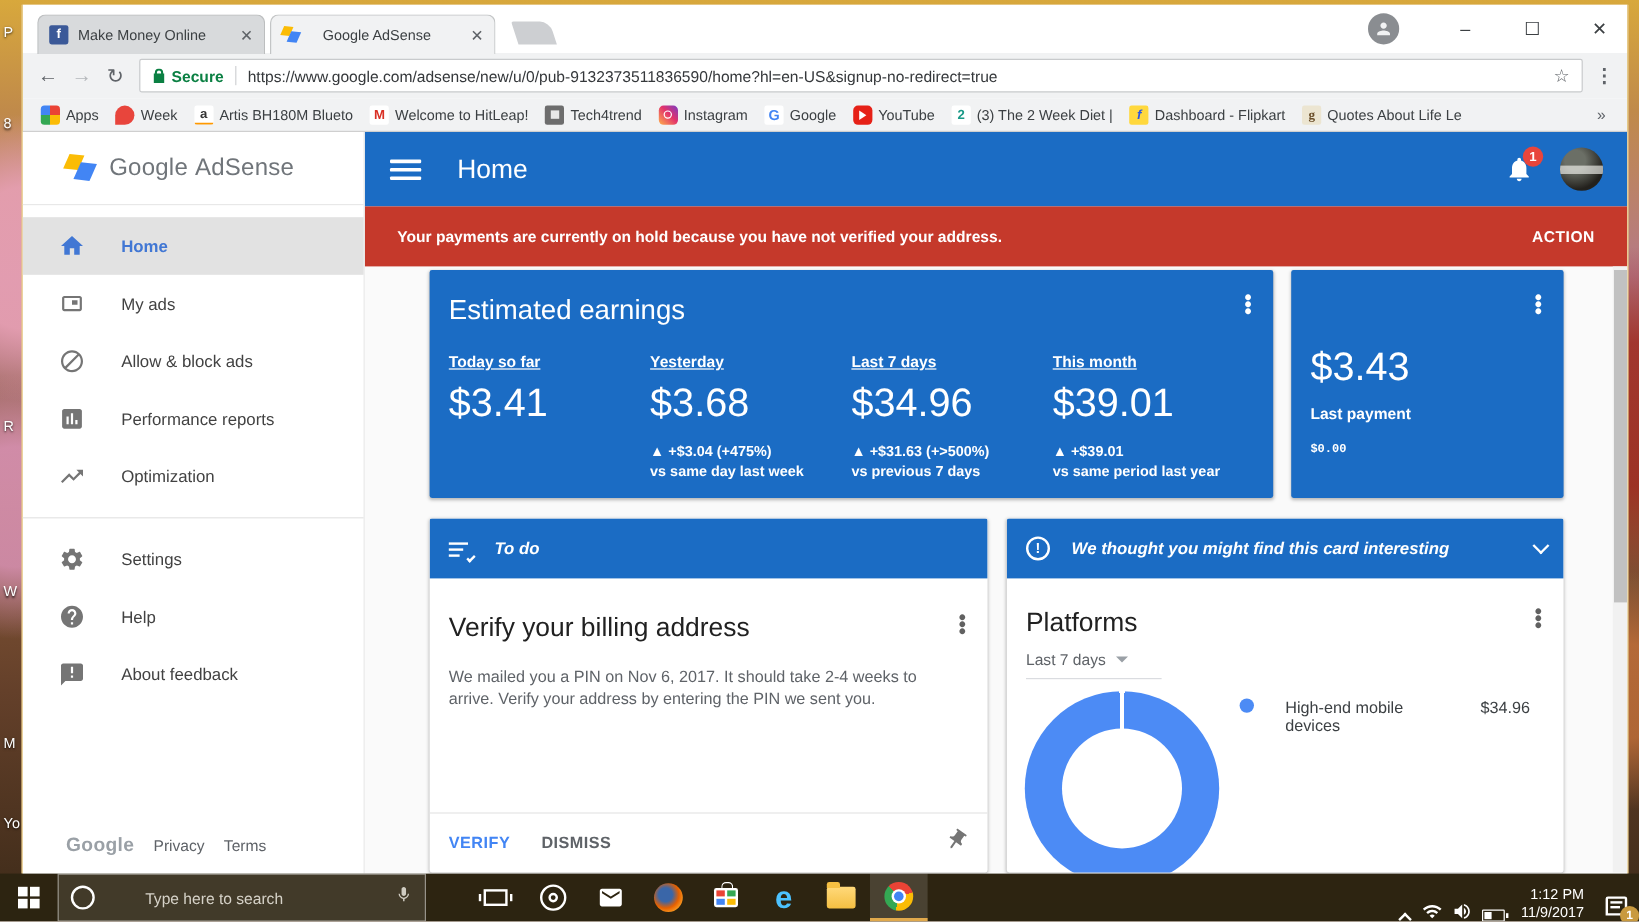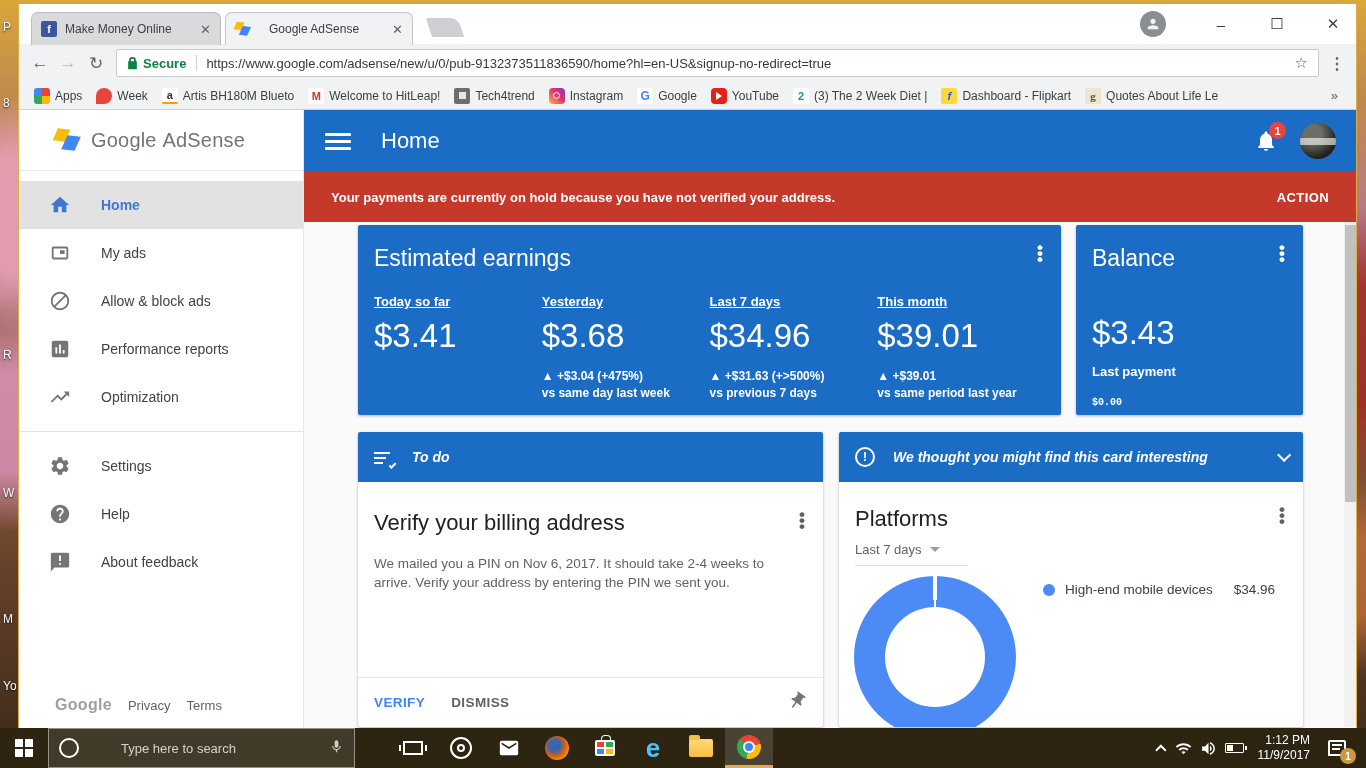--- a/index.html
+++ b/index.html
@@ -126,21 +126,21 @@
   .badge-ico { width:20px; height:20px; border:2px solid #fff; border-radius:50%; color:#fff; font-size:12px; font-weight:bold;
     display:flex; align-items:center; justify-content:center; }
   .chev-down { margin-left:auto; width:10px; height:10px; border-right:2.5px solid #fff; border-bottom:2.5px solid #fff; transform:rotate(45deg) translateY(-3px); }
   .plat-title { font-size:22px; color:#212121; margin:24px 16px 0; }
   .plat-period { display:inline-flex; align-items:center; gap:8px; margin:10px 16px 0; font-size:13px; color:#5f6368;
     border-bottom:1px solid #dadce0; padding:0 28px 8px 0; }
   .tri-down { width:0; height:0; border-left:5px solid transparent; border-right:5px solid transparent; border-top:5px solid #9aa0a6; }
   .donut { position:absolute; left:15px; top:144px; width:162px; height:162px; border-radius:50%;
     background:conic-gradient(#fff 0deg 1.5deg, #4c8bf5 1.5deg 358.5deg, #fff 358.5deg 360deg); }
   .donut::after { content:""; position:absolute; left:31px; top:31px; width:100px; height:100px; border-radius:50%; background:#fff; }
-  .legend { position:absolute; left:204px; top:150px; right:28px; display:flex; align-items:center; gap:10px; }
+  .legend { position:absolute; left:194px; top:150px; right:28px; display:flex; align-items:flex-start; gap:26px; }
   .legend-dot { width:12px; height:12px; border-radius:50%; background:#4c8bf5; flex:0 0 auto; }
   .legend-label { font-size:13.5px; color:#3c4043; }
   .legend-value { margin-left:auto; font-size:13.5px; color:#3c4043; }
 
   .scrollbar { position:absolute; left:1040px; top:112px; width:13px; height:505px; background:#f1f1f1; }
   .scroll-thumb { position:absolute; left:1px; right:1px; top:3px; height:277px; background:#c1c1c1; }
 
   
   .taskbar { position:absolute; left:0; bottom:0; width:1366px; height:40px; background:rgba(42,35,16,.88); display:flex; align-items:stretch; }
   .tb-btn { width:48px; display:flex; align-items:center; justify-content:center; flex:0 0 auto; }
@@ -163,21 +163,21 @@
   .folder-ico::before { content:""; position:absolute; left:0; top:-4px; width:11px; height:5px; background:#f5bf42; border-radius:2px 2px 0 0; }
   .store-ico { position:relative; width:20px; height:16px; background:#fff; border-radius:2px; display:grid; grid-template-columns:7px 7px; grid-template-rows:5px 5px; gap:1.5px; align-content:center; justify-content:center; }
   .store-ico::before { content:""; position:absolute; top:-5px; left:6px; width:8px; height:5px; border:1.5px solid #fff; border-bottom:none; border-radius:4px 4px 0 0; }
   .store-ico div:nth-child(1){background:#ea4335}.store-ico div:nth-child(2){background:#34a853}
   .store-ico div:nth-child(3){background:#4285f4}.store-ico div:nth-child(4){background:#fbbc05}
   .target-ico { width:22px; height:22px; border:2.5px solid #fff; border-radius:50%; display:flex; align-items:center; justify-content:center; }
   .target-ico div { width:8px; height:8px; border:2.5px solid #fff; border-radius:50%; }
   .taskview-ico { width:20px; height:14px; border:2px solid #fff; position:relative; }
   .taskview-ico::before,.taskview-ico::after { content:""; position:absolute; top:2px; width:2px; height:6px; background:#fff; }
   .taskview-ico::before { left:-6px; } .taskview-ico::after { right:-6px; }
-  .tray { margin-left:auto; display:flex; align-items:center; gap:8px; padding-right:16px; }
+  .tray { margin-left:auto; display:flex; align-items:flex-end; gap:8px; padding-right:6px; }
   .tray svg { width:17px; height:17px; fill:#fff; }
   .chev-up { width:8px; height:8px; border-left:2px solid #fff; border-top:2px solid #fff; transform:rotate(45deg) translateY(3px); }
   .battery { position:relative; width:19px; height:10px; border:1.5px solid #fff; border-radius:1px; }
   .battery::before { content:""; position:absolute; right:-4px; top:2px; width:2px; height:4px; background:#fff; }
   .battery div { position:absolute; left:1px; top:1px; bottom:1px; width:6px; background:#fff; }
   .clock { color:#fff; font-size:12px; text-align:right; line-height:15px; padding:0 6px; }
   .action-ctr { position:relative; width:26px; height:26px; display:flex; align-items:center; justify-content:center; }
   .ac-ico { width:18px; height:16px; border:2px solid #fff; border-radius:2px 2px 2px 0; position:relative; }
   .ac-ico div { height:2px; background:#fff; margin:2px 2px 0; }
   .ac-badge { position:absolute; right:-6px; bottom:-3px; width:16px; height:16px; border-radius:50%; background:#c99a3f;
@@ -417,21 +417,20 @@
             <div class="earn-col">
               <div class="earn-label">This month</div>
               <div class="earn-value">$39.01</div>
               <div class="earn-delta">▲ +$39.01</div>
               <div class="earn-vs">vs same period last year</div>
             </div>
           </div>
         </div>
 
         <div class="card blue-card balance">
-          <div class="earn-title">Balance</div>
           <div class="card-dots">
               <span>•</span>
               <span>•</span>
               <span>•</span>
             </div>
           <div class="bal-value">$3.43</div>
           <div class="bal-label">Last payment</div>
           <div class="bal-last">$0.00</div>
         </div>
 

